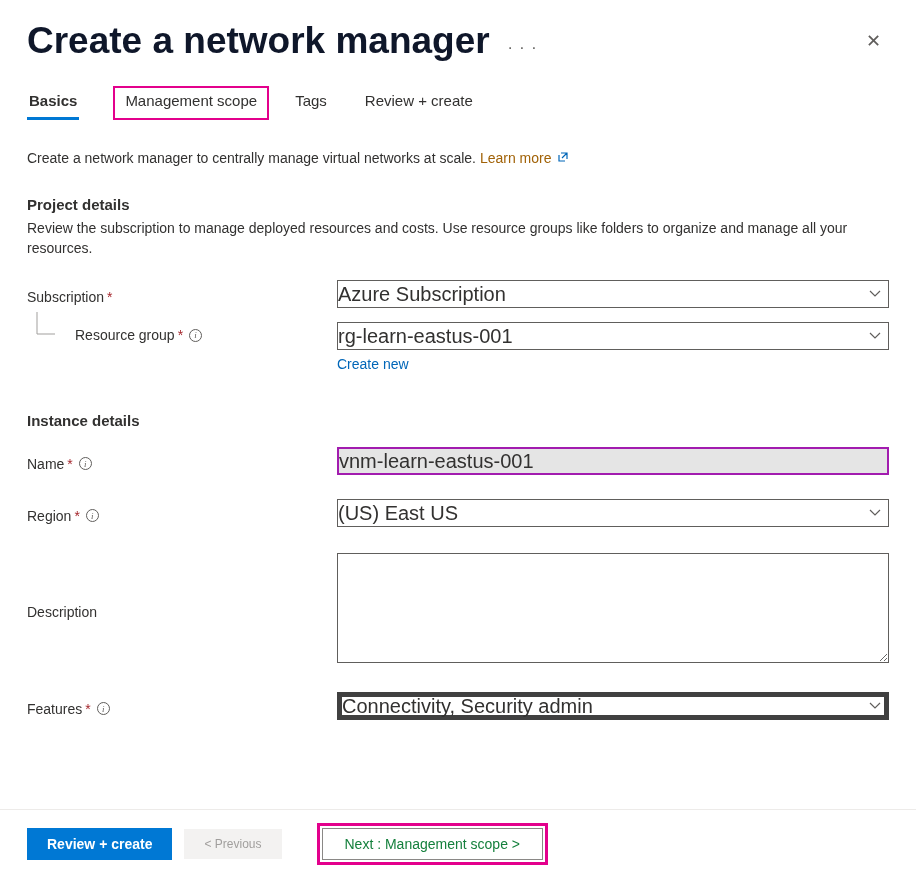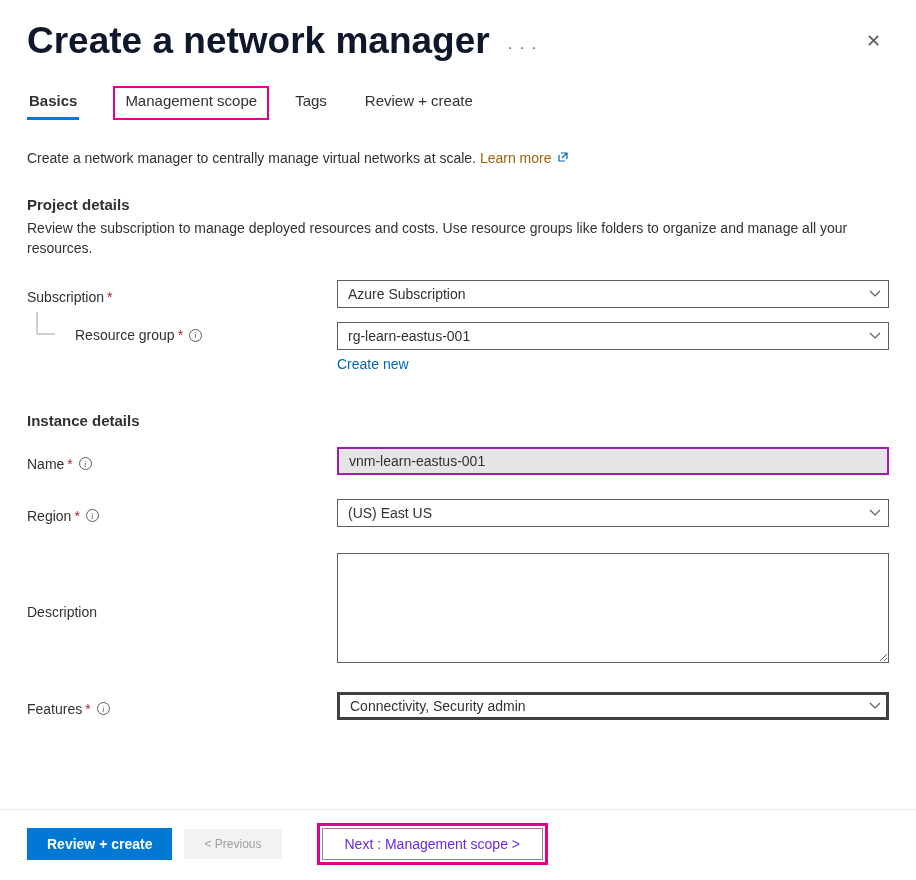--- a/index.html
+++ b/index.html
@@ -123,22 +123,22 @@
       font-family: Georgia, serif;
     }
     .form-control-wrap {
       flex: 1;
       max-width: 554px;
     }
     .select-control {
       width: 100%;
       height: 28px;
       border: 1px solid #605e5c;
-      padding: 3px 28px 3px 10px;
-      font-size: 14px;
+      padding: 3px 28px 3px 0;
+      font-size: 20px;
       background: #ffffff;
       position: relative;
       cursor: pointer;
       display: flex;
       align-items: center;
     }
     .select-control.highlighted-name {
       background: #e5e5e5;
       border: 2px solid #a21caf;
     }
@@ -190,21 +190,21 @@
       color: #0066b8;
       font-size: 14px;
       margin-top: 6px;
       display: inline-block;
       cursor: pointer;
     }
     .instance-section {
       margin-top: 40px;
     }
     .features-select {
-      border: 3px solid #404040;
+      border: 5px solid #404040;
     }
     .footer {
       position: absolute;
       bottom: 0;
       left: 0;
       right: 0;
       border-top: 1px solid #edebe9;
       padding: 18px 27px 20px 27px;
       display: flex;
       gap: 12px;
@@ -222,21 +222,21 @@
     .btn-secondary {
       background: #f3f2f1;
       color: #a19f9d;
       border: none;
       padding: 8px 20px;
       font-size: 12px;
       cursor: default;
     }
     .btn-outline {
       background: #ffffff;
-      color: #6d28d9;
+      color: #15803d;
       border: 1px solid #8a8886;
       padding: 7px 22px;
       font-size: 14px;
       cursor: pointer;
       margin-left: 28px;
     }
     .btn-outline.highlighted-btn {
       outline: 3px solid #e3008c;
       outline-offset: 2px;
     }

